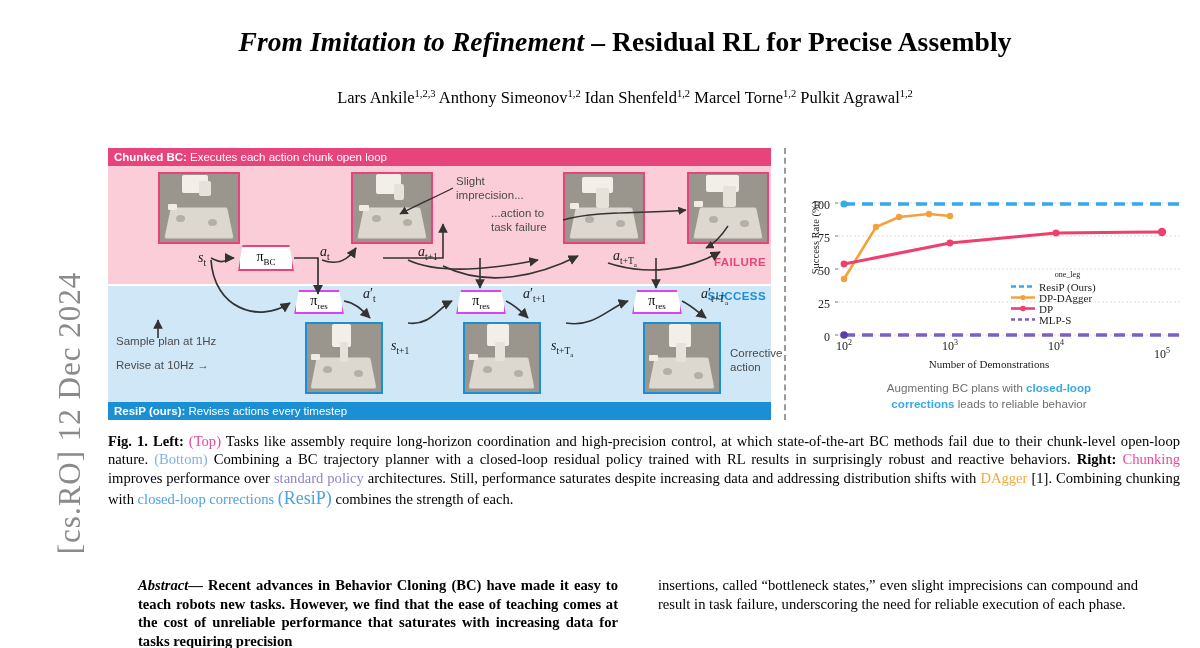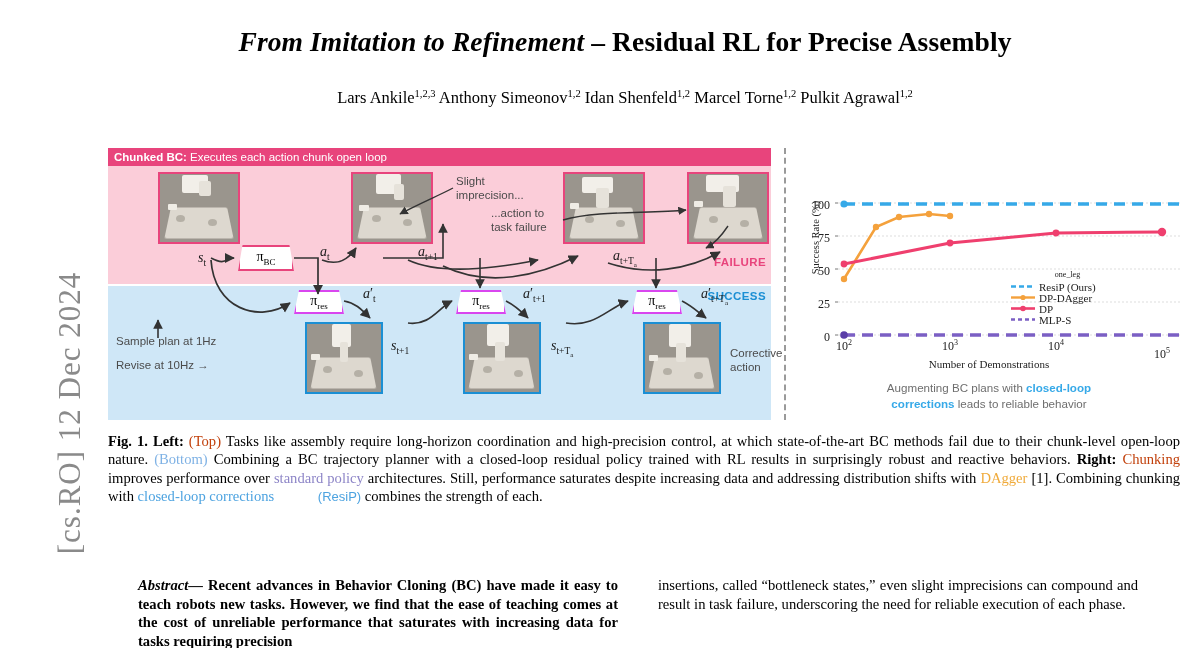--- a/index.html
+++ b/index.html
@@ -189,26 +189,26 @@
   #legend .lg-swatch { width:26px; height:9px; margin-right:3px; flex:0 0 26px; }
   #legend .lg-text { white-space:nowrap; font-size:11px; }
 
   
   #caption {
     position:absolute; left:108px; top:432px; width:1072px;
     font-family:"Liberation Serif", serif;
     font-size:14.6px; line-height:1.26; color:#000; text-align:justify;
   }
   #caption b { font-weight:bold; }
-  .c-pink   { color:#c2410c; }
+  .c-pink   { color:#ec4899; }
   .c-blue   { color:#7fb2e5; }
   .c-purple { color:#8d85c7; }
   .c-orange { color:#f0ab3c; }
   .c-skyblue{ color:#4da3e0; }
-  .mono { font-family:Liberation Sans, sans-serif; font-size:13px;margin-left:40px; }
+  .mono { font-family:Liberation Serif, serif; font-size:18px; }
 
   
   #abstract { position:absolute; left:138px; top:576px; width:1000px; }
   .abs-col { position:absolute; top:0; width:480px;
              font-family:"Liberation Serif", serif; font-size:14.6px;
              line-height:1.27; text-align:justify; }
   #abs-left  { left:0; font-weight:bold; }
   #abs-right { left:520px; }
   #abs-left .abs-head { font-style:italic; font-weight:bold; }
 </style>
@@ -316,20 +316,23 @@
         <span>Sample plan at 1Hz</span>
       </div>
       <div class="annot" style="left:8px; top:72px;">
         <span>Revise at 10Hz  →</span>
       </div>
       <div class="annot" style="left:622px; top:60px;">
         <span>Corrective</span><br>
         <span>action</span>
       </div>
 
+      <div id="panel-resip-footer">
+        <b>ResiP (ours):</b><span> Revises actions every timestep</span>
+      </div>
     </div>
 
     <div class="badge-success">SUCCESS</div>
 
     <div class="polbox pi-bc" style="left:130px; top:97px; width:56px; height:26px; clip-path:polygon(8% 0,92% 0,100% 100%,0 100%);">
       <span class="lbl"><span>π</span><sub style="font-size:9px"><span>BC</span></sub></span>
     </div>
     <div class="polbox pi-res" style="left:186px; top:142px; width:50px; height:24px; clip-path:polygon(10% 0,90% 0,100% 100%,0 100%);">
       <span class="lbl"><span>π</span><sub style="font-size:9px"><span>res</span></sub></span>
     </div>

